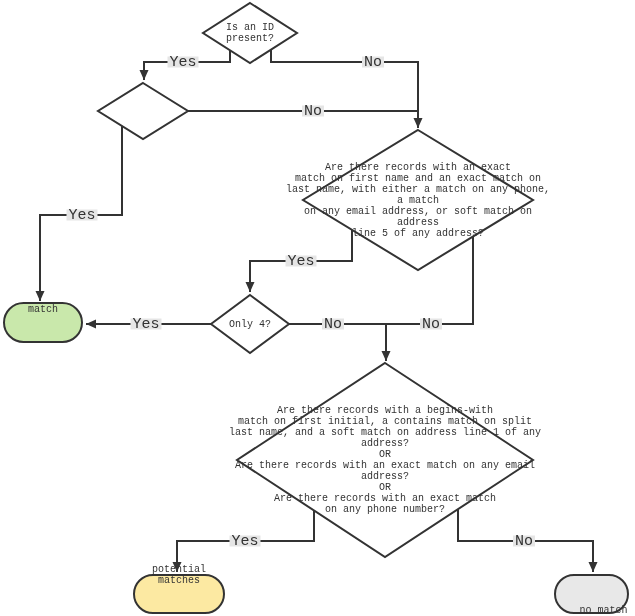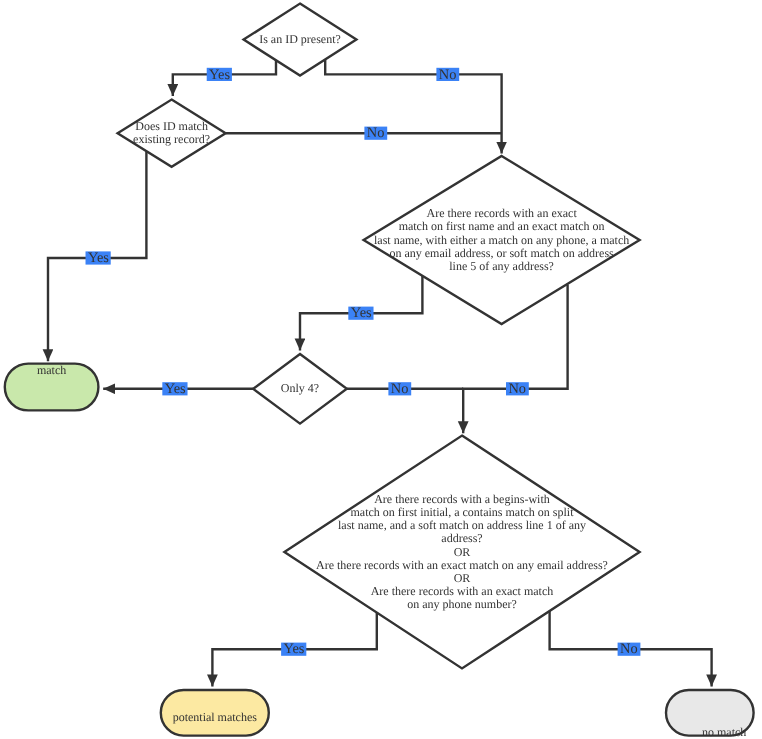--- a/index.html
+++ b/index.html
@@ -1,21 +1,21 @@
 <!DOCTYPE html>
 <html style="--stroke: #333333; --text: #333333;"><head>
 <meta charset="utf-8">
 <style>
   html, body { margin: 0; padding: 0; background: #ffffff; }
   .canvas {
     position: relative;
     width: 635px;
     height: 616px;
     background: #ffffff;
-    font-family: Liberation Serif, serif;
+    font-family: Liberation Mono, monospace;
     overflow: hidden;
   }
   svg.layer { position: absolute; left: 0; top: 0; }
   .edge {
     fill: none;
     stroke: var(--stroke, #333333);
     stroke-width: 2;
     stroke-linejoin: miter;
   }
   .shape {
@@ -32,24 +32,24 @@
     text-align: center;
     white-space: pre-line;
     color: var(--text, #333333);
     font-size: 10px;
     line-height: 11px;
     pointer-events: none;
   }
   .edge-label {
     position: absolute;
     transform: translate(-50%, -50%);
-    background: #3b82f6;
+    background: #e5e5e5;
     padding: 0 2px;
     color: var(--text, #333333);
-    font-size: 12px;
+    font-size: 15px;
     line-height: 11px;
     white-space: nowrap;
     pointer-events: none;
   }
 </style>
 </head>
 <body>
 
 <div class="canvas">
 
@@ -75,39 +75,37 @@
     <polygon class="shape" points="143,83 188,111 143,139 98,111" fill="#ffffff"></polygon>
     <polygon class="shape" points="418,130 533,200 418,270 303,200" fill="#ffffff"></polygon>
     <polygon class="shape" points="250,295 289,324 250,353 211,324" fill="#ffffff"></polygon>
     <polygon class="shape" points="385,363 533,460 385,557 237,460" fill="#ffffff"></polygon>
     <rect class="shape" x="4" y="303" width="78" height="39" rx="19.5" ry="19.5" fill="#c9e8ab"></rect>
     <rect class="shape" x="134" y="575" width="90" height="38" rx="19" ry="19" fill="#fce9a2"></rect>
     <rect class="shape" x="555" y="575" width="73" height="38" rx="19" ry="19" fill="#e8e8e8"></rect>
   </svg>
 
   <div class="node-label" style="left:205px; top:4px; width:90px; height:58px;">Is an ID present?</div>
-  <div class="node-label" style="left:95px; top:84px; width:96px; height:54px;">Does ID match
-existing record?</div>
   <div class="node-label" style="left:283px; top:132px; width:270px; height:136px;">Are there records with an exact
 match on first name and an exact match on
 last name, with either a match on any phone, a match
 on any email address, or soft match on address
 line 5 of any address?</div>
   <div class="node-label" style="left:212px; top:296px; width:76px; height:56px;">Only 4?</div>
   <div class="node-label" style="left:225px; top:365px; width:320px; height:190px;">Are there records with a begins-with
 match on first initial, a contains match on split
 last name, and a soft match on address line 1 of any
 address?
 OR
 Are there records with an exact match on any email address?
 OR
 Are there records with an exact match
 on any phone number?</div>
   <div class="node-label" style="left:4px; top:290px; width:78px; height:39px;">match</div>
-  <div class="node-label" style="left:134px; top:579px; width:90px; height:38px;">potential matches</div>
+  <div class="node-label" style="left:134px; top:556px; width:90px; height:38px;">potential matches</div>
   <div class="node-label" style="left:555px; top:591px; width:73px; height:38px;padding-left:12px;">no match</div>
 
   <span class="edge-label" style="left:183px; top:62px;">Yes</span>
   <span class="edge-label" style="left:373px; top:62px;">No</span>
   <span class="edge-label" style="left:313px; top:111px;">No</span>
   <span class="edge-label" style="left:82px; top:215px;">Yes</span>
   <span class="edge-label" style="left:301px; top:261px;">Yes</span>
   <span class="edge-label" style="left:146px; top:324px;">Yes</span>
   <span class="edge-label" style="left:333px; top:324px;">No</span>
   <span class="edge-label" style="left:431px; top:324px;">No</span>

